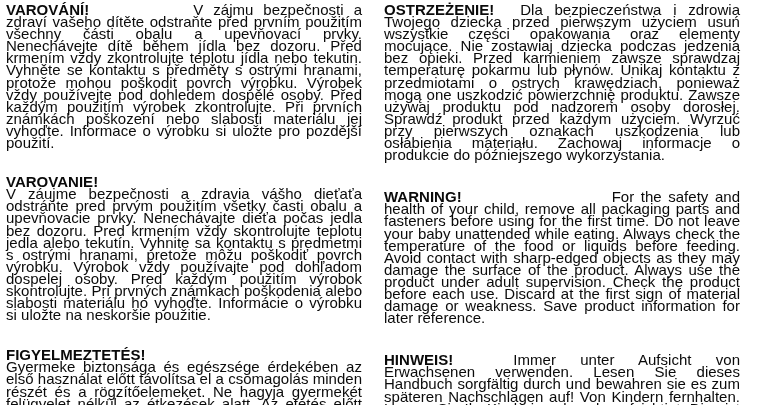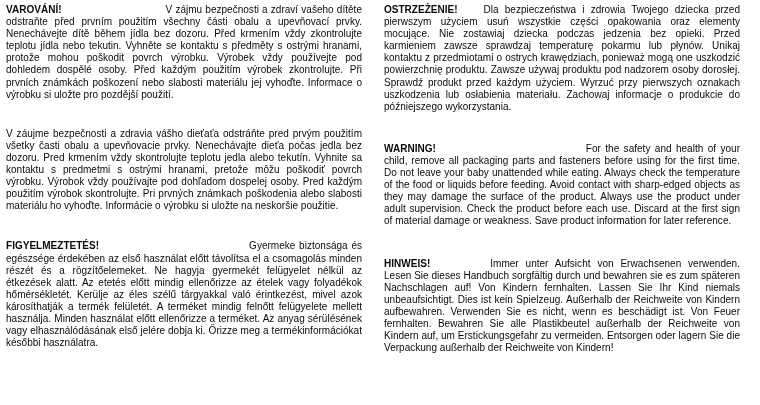--- a/index.html
+++ b/index.html
@@ -28,21 +28,21 @@
     height: 100%;
   }
   .col {
     width: 356px;
     flex: 0 0 356px;
   }
   .block {
     margin-bottom: 17px;
   }
   .para {
-    font-size: 10px;
+    font-size: 15px;
     line-height: 12.1px;
     text-align: justify;
     text-justify: inter-word;
     hyphens: auto;
     margin: 0;
     letter-spacing: 0.02px;
   }
   .heading {
     font-weight: bold;
   }
@@ -78,20 +78,21 @@
 
     <div class="col">
 
       <div class="block">
         <p class="para"><span class="heading">VAROVÁNÍ!</span><span class="gap-lg">V zájmu bezpečnosti a zdraví vašeho dítěte odstraňte před prvním použitím všechny části obalu a upevňovací prvky. Nenechávejte dítě během jídla bez dozoru. Před krmením vždy zkontrolujte teplotu jídla nebo tekutin. Vyhněte se kontaktu s předměty s ostrými hranami, protože mohou poškodit povrch výrobku. Výrobek vždy používejte pod dohledem dospělé osoby. Před každým použitím výrobek zkontrolujte. Při prvních známkách poškození nebo slabosti materiálu jej vyhoďte. Informace o výrobku si uložte pro pozdější použití.</span></p>
       </div>
 
       <div class="spacer-1"></div>
 
       <div class="block">
+        <p class="para heading">VAROVANIE!</p>
         <p class="para">V záujme bezpečnosti a zdravia vášho dieťaťa odstráňte pred prvým použitím všetky časti obalu a upevňovacie prvky. Nenechávajte dieťa počas jedla bez dozoru. Pred krmením vždy skontrolujte teplotu jedla alebo tekutín. Vyhnite sa kontaktu s predmetmi s ostrými hranami, pretože môžu poškodiť povrch výrobku. Výrobok vždy používajte pod dohľadom dospelej osoby. Pred každým použitím výrobok skontrolujte. Pri prvných známkach poškodenia alebo slabosti materiálu ho vyhoďte. Informácie o výrobku si uložte na neskoršie použitie.</p>
       </div>
 
       <div class="spacer-2"></div>
 
       <div class="block">
         <p class="para"><span class="heading">FIGYELMEZTETÉS!</span><span class="gap-xl">Gyermeke biztonsága és egészsége érdekében az első használat előtt távolítsa el a csomagolás minden részét és a rögzítőelemeket. Ne hagyja gyermekét felügyelet nélkül az étkezések alatt. Az etetés előtt mindig ellenőrizze az ételek vagy folyadékok hőmérsékletét. Kerülje az éles szélű tárgyakkal való érintkezést, mivel azok károsíthatják a termék felületét. A terméket mindig felnőtt felügyelete mellett használja. Minden használat előtt ellenőrizze a terméket. Az anyag sérülésének vagy elhasználódásának első jelére dobja ki. Őrizze meg a termékinformációkat későbbi használatra.</span></p>
       </div>
 
     </div>

